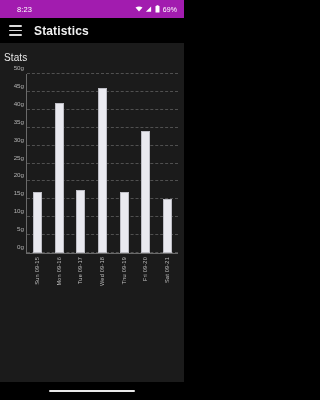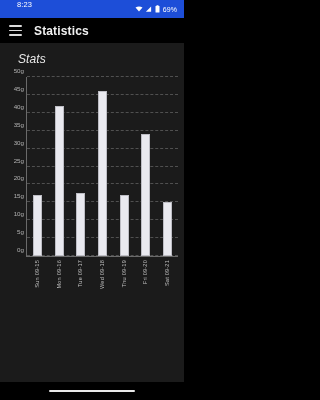--- a/index.html
+++ b/index.html
@@ -6,43 +6,43 @@
   html,body {
     width:184px; height:400px;
     background:#000;
     font-family:"Liberation Sans", sans-serif;
     overflow:hidden;
   }
   #phone { position:relative; width:184px; height:400px; background:#000; }
 
   
   .statusbar {
-    height:18px; background:#1d4ed8; color:#fff;
-    display:flex; padding:0 7px;
+    height:18px; background:#a21caf; color:#fff;
+    display:flex; align-items:center; padding:0 7px;
     font-size:7px; letter-spacing:0.1px;
   }
   .status-time { flex:0 0 auto; padding-left:10px; font-size:7.5px; }
   .status-spacer { flex:1 1 auto; }
   .status-icons { display:flex; align-items:center; gap:2.5px; }
   .ic { display:block; }
   .batt-pct { font-size:7px; margin-left:0.5px; }
 
   
   .appbar {
     height:25px; background:#000; display:flex; align-items:center;
     padding:0 0 0 9px; gap:12px;
   }
   .hamburger { width:13px; height:11px; display:flex; flex-direction:column;
                justify-content:space-between; cursor:pointer; }
   .hamburger i { display:block; height:1.6px; background:#dcdcdc; border-radius:1px; }
   .appbar-title { color:#f0f0f0; font-size:12px; font-weight:bold; letter-spacing:0.15px; }
 
   
   .content { background:#1b1b1b; height:357px; padding:0; position:relative; }
-  .card-title { color:#e8e8e8; font-size:12px; padding:9px 0 6px 18px; letter-spacing:0.1px;font-style:italic; }
+  .card-title { color:#e8e8e8; font-size:10px; padding:9px 0 6px 4px; letter-spacing:0.1px; }
 
   
   .chart-wrap { position:relative; width:184px; height:225px; }
   .plot {
     position:absolute; left:26px; top:5px; right:6px; bottom:40px;
     border-left:1px solid #6a6a6a; border-bottom:1px solid #6a6a6a;
   }
   .gridline {
     position:absolute; left:0; right:0; height:0;
     border-top:1px dashed #5a5a5a; opacity:.85;

